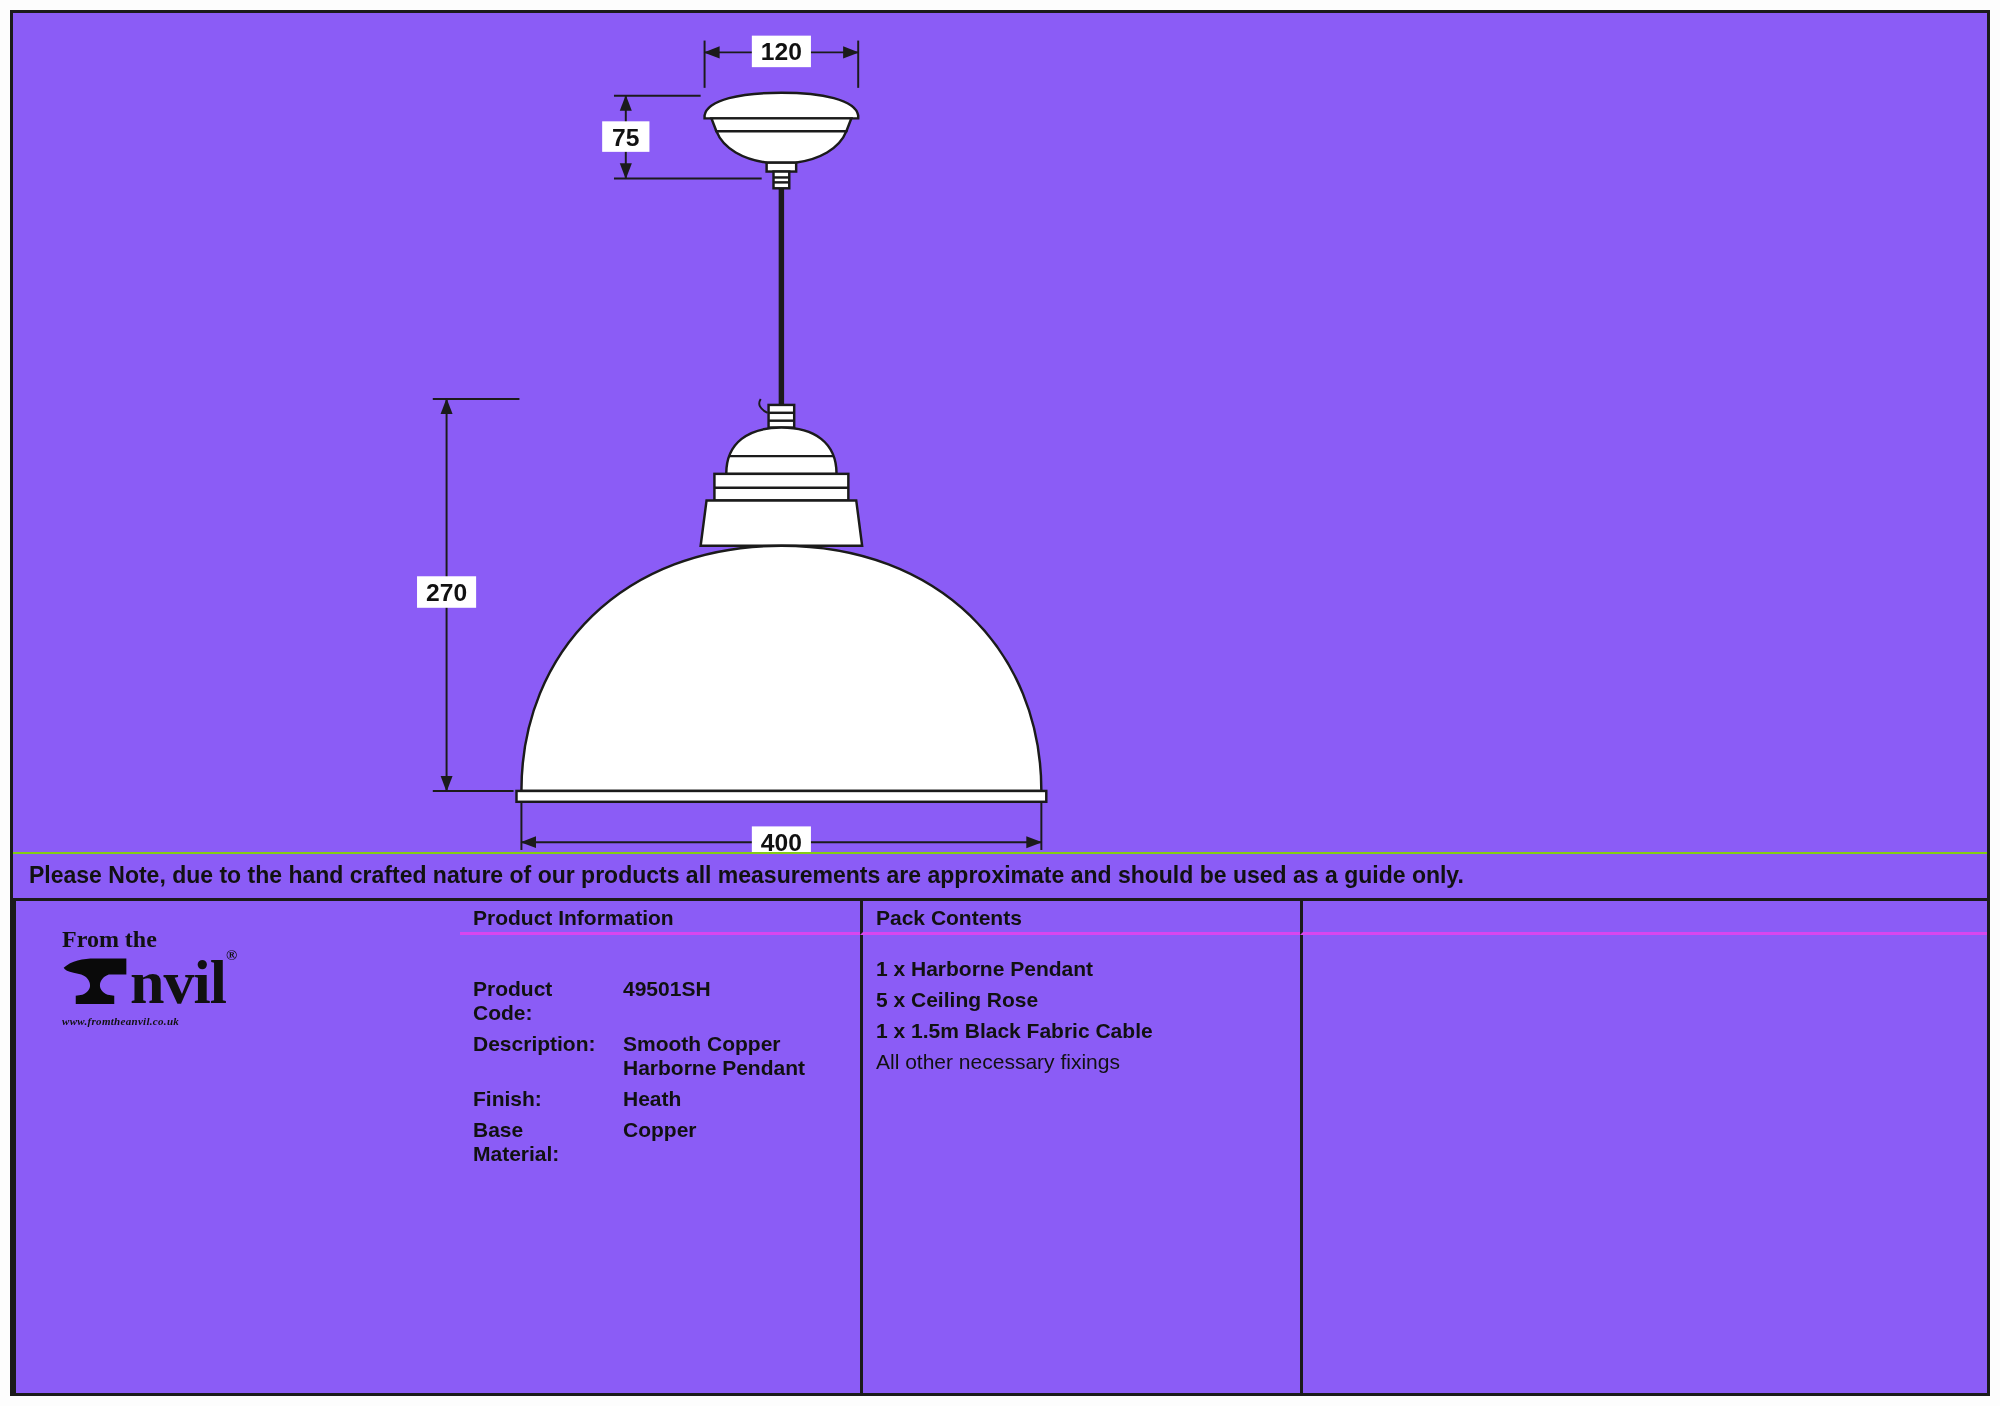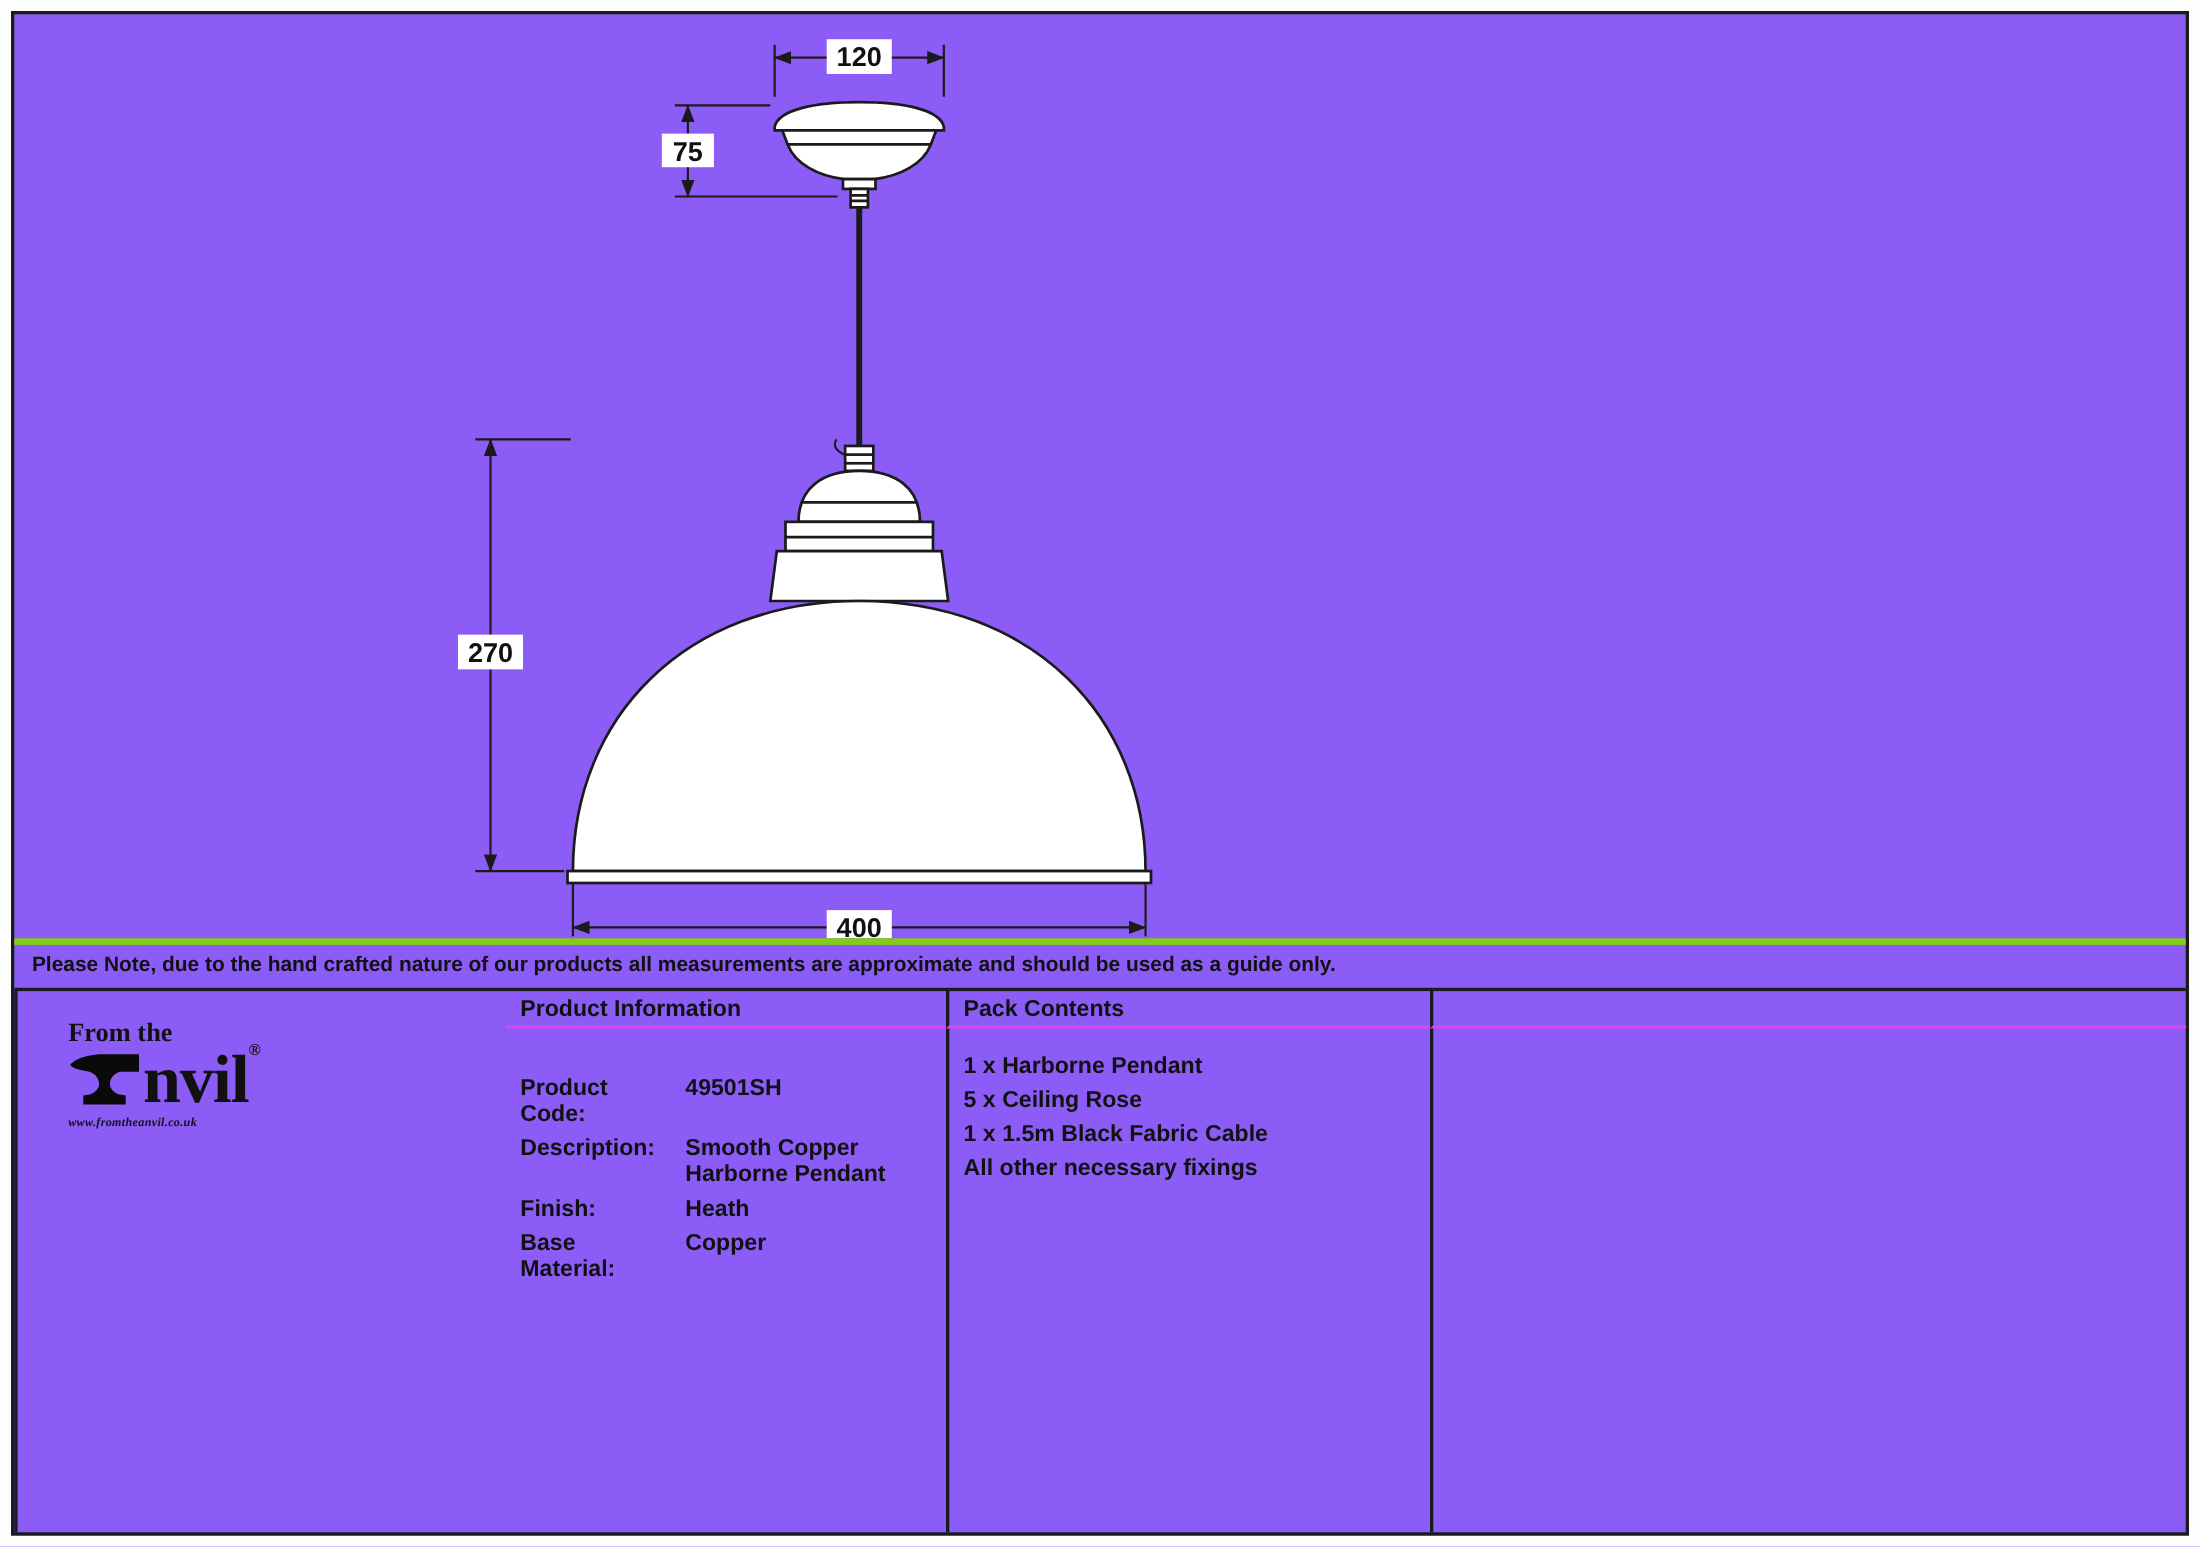--- a/index.html
+++ b/index.html
@@ -12,23 +12,23 @@
   .page{box-sizing:border-box;width:2000px;height:1406px;padding:10px;}
   .frame{
     box-sizing:border-box;width:100%;height:100%;
     border:3px solid #1b1b1b;background:#8b5cf6;
     display:flex;flex-direction:column;
   }
   .drawing{flex:1 1 auto;min-height:0;}
   .drawing svg{display:block;width:100%;height:100%;}
   .dim-text{font-family:"Liberation Sans", sans-serif;font-size:25px;font-weight:700;fill:#111;}
   .note-row{
-    border-top:6px solid #84cc16;
+    border-top:2px solid #84cc16;
     padding:8px 12px 9px 16px;
-    font-size:19px;font-weight:600;color:#111;
+    font-size:23px;font-weight:600;color:#111;
     flex:0 0 auto;
   }
   .info-table{
     flex:0 0 auto;height:492px;
     border-top:3px solid #1b1b1b;
     display:grid;
     grid-template-columns:447px 400px 440px 1fr;
     grid-template-rows:34px 1fr;
   }
   .th{
@@ -41,21 +41,21 @@
   .cell{box-sizing:border-box;padding:0 0 0 13px;}
   .prod-body{padding-top:42px;}
   .prod-grid{
     display:grid;grid-template-columns:140px auto;
     row-gap:7px;font-size:21px;
   }
   .prod-label{font-weight:700;}
   .prod-value{font-weight:600;padding-left:10px;}
   .pack-body{padding-top:22px;font-size:21px;font-weight:600;}
   .pack-item{margin-bottom:7px;}
-  .pack-footer{font-weight:700;}
+  .pack-footer{font-weight:400;}
   .logo-cell{grid-row:1 / span 2;}
   .logo{margin:26px 0 0 46px;width:220px;}
   .logo-top{
     font-family:"Liberation Serif", serif;
     font-weight:700;font-size:24px;
     line-height:1;
   }
   .logo-main{display:flex;align-items:flex-end;line-height:0.85;margin-top:2px;}
   .logo-main svg{display:block;width:66px;height:56px;margin-right:2px;}
   .logo-name{

